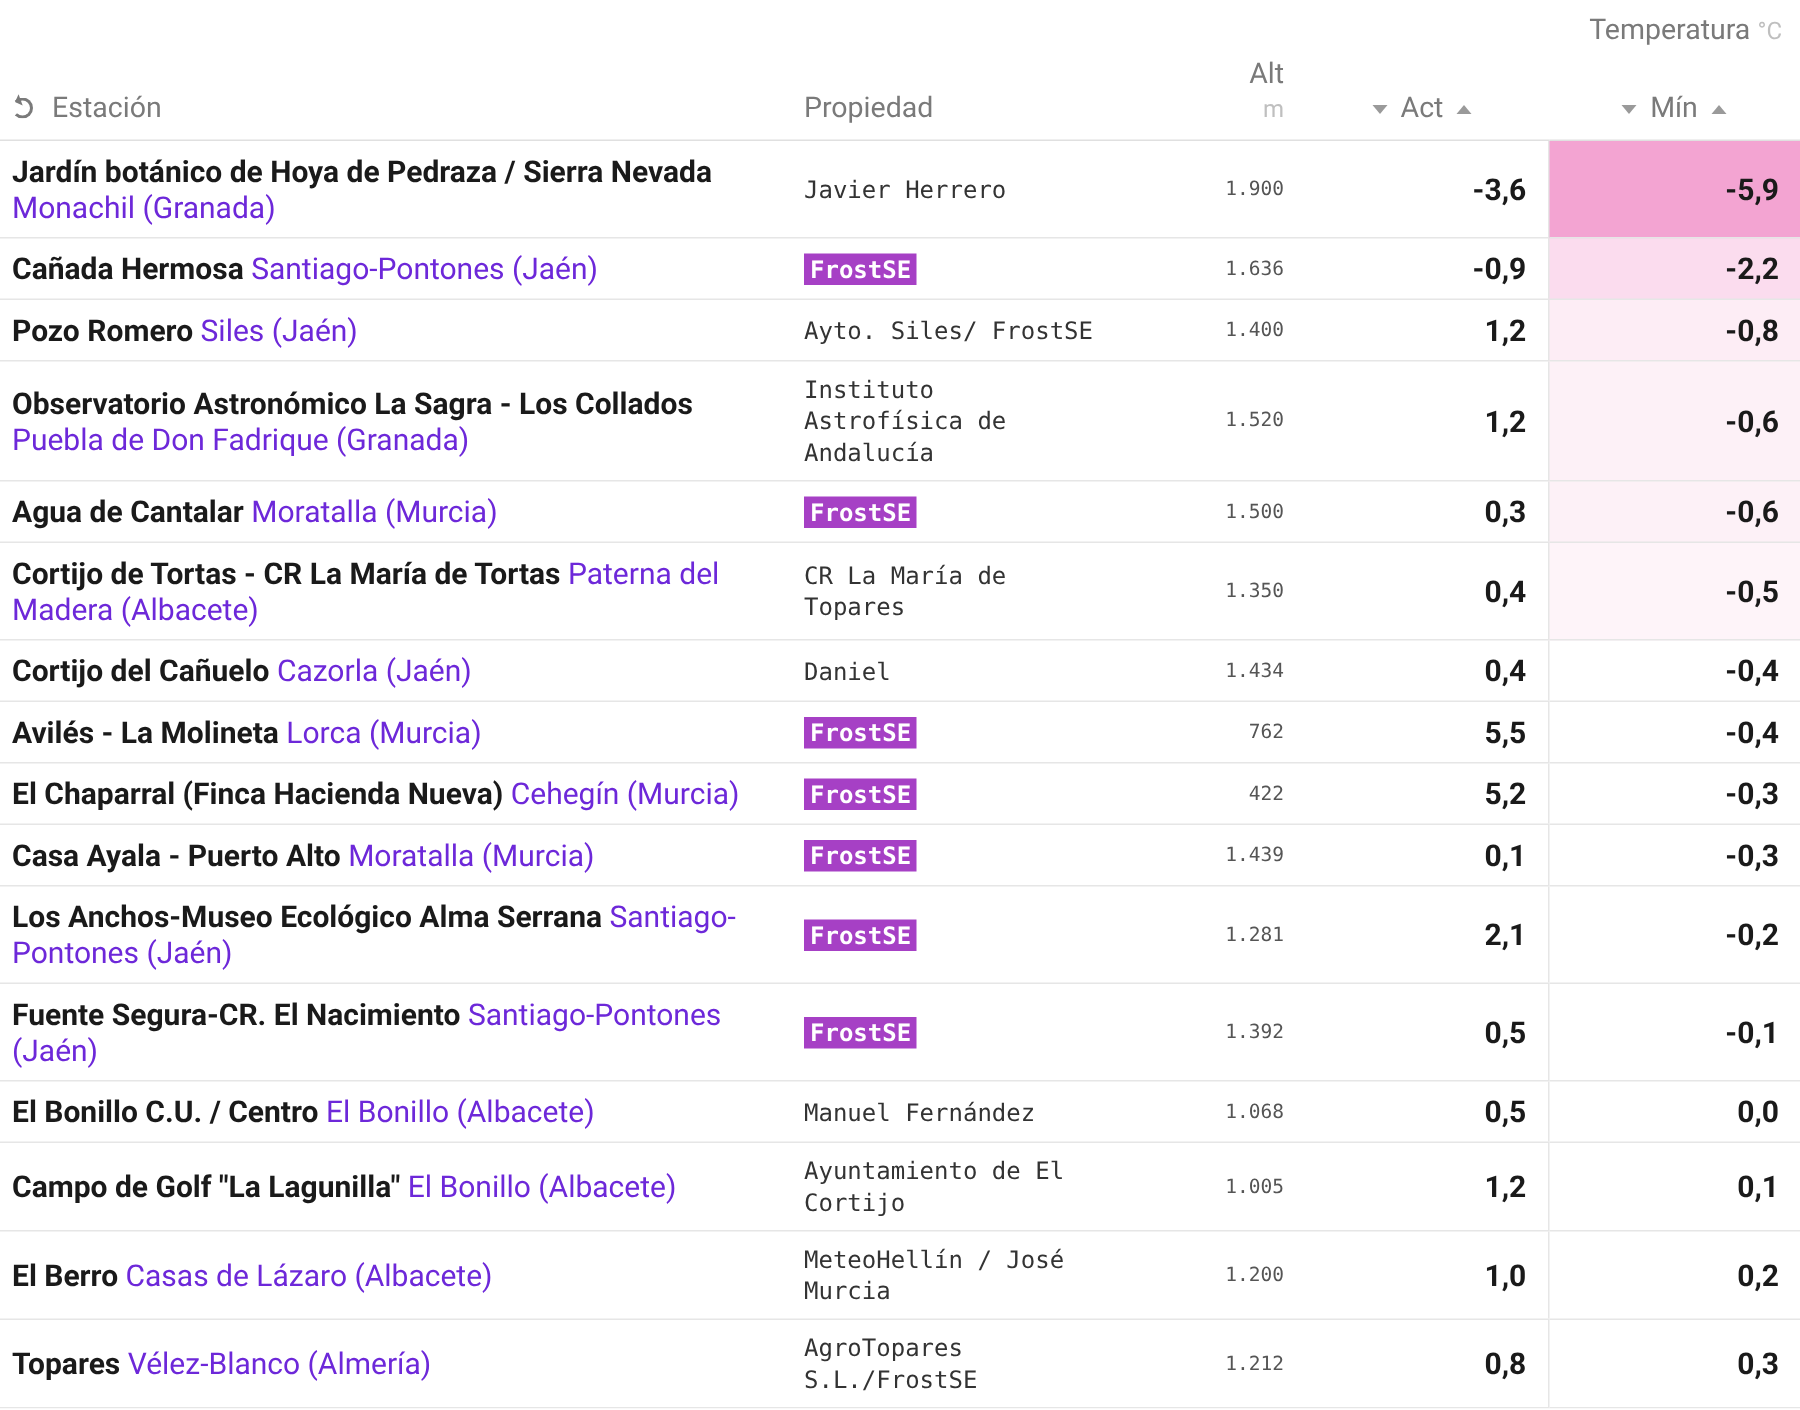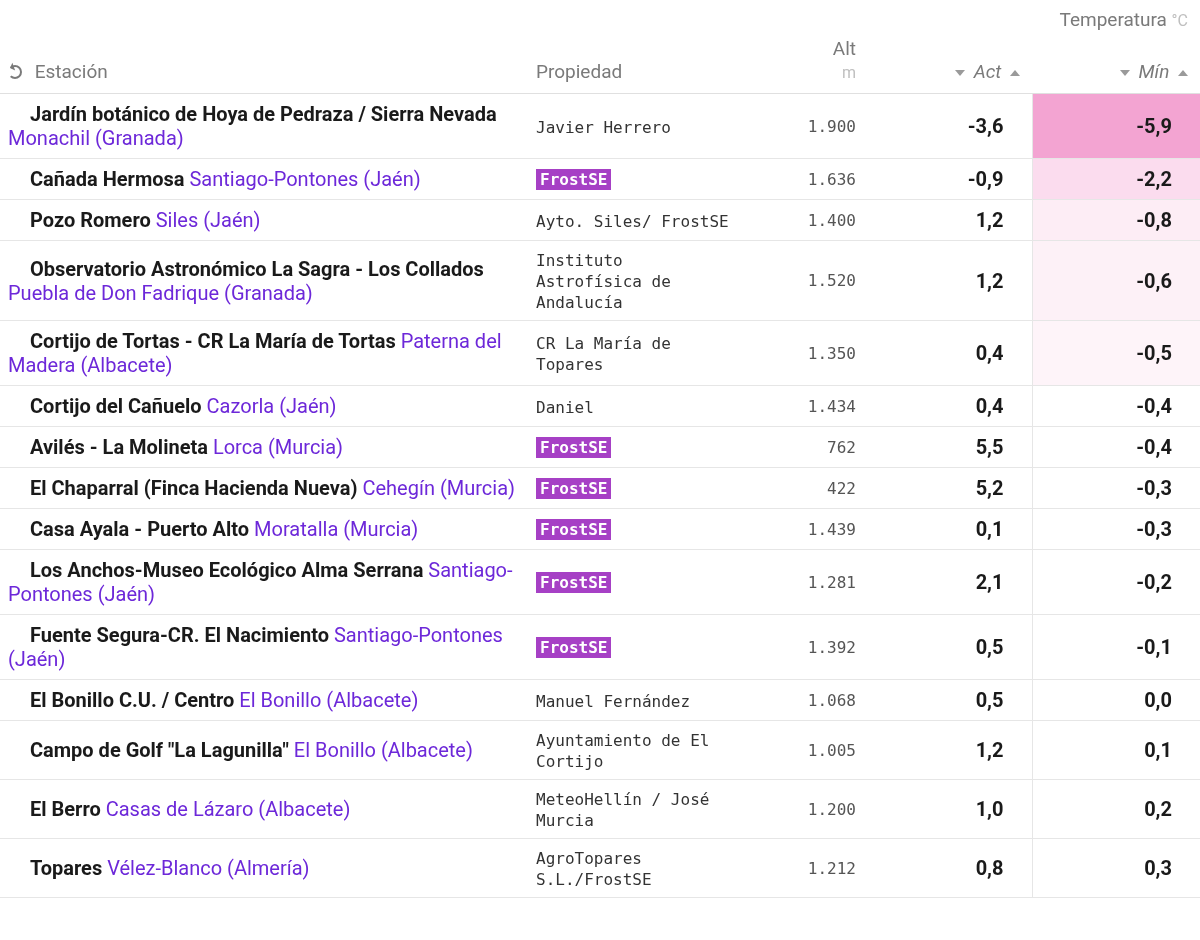--- a/index.html
+++ b/index.html
@@ -33,23 +33,22 @@
     text-align: right;
     padding-right: 12px;
     padding-top: 8px;
   }
   thead .sub-unit {
     font-size: 16px;
     color: #bfbfbf;
   }
   thead .alt-head { text-align: right; }
   .sort-col {
-    text-align: right;
+    text-align: center;
     position: relative;
-    font-style: italic;
   }
   .sort-col .main { font-size: 19px; }
   .chev-down, .chev-up {
     width: 0; height: 0; display: inline-block; vertical-align: middle;
     border-left: 5px solid transparent;
     border-right: 5px solid transparent;
   }
   .chev-down { border-top: 6px solid #9a9a9a; }
   .chev-up   { border-bottom: 6px solid #9a9a9a; }
   .chev-holder { display:inline-block; width:18px; text-align:center; }
@@ -74,48 +73,48 @@
   tbody td {
     padding: 8px 8px;
     border-bottom: 1px solid #e6e6e6;
     vertical-align: middle;
   }
   .col-est { width: 44%; }
   .col-prop{ width: 18%; }
   .col-alt { width: 10%; }
   .col-act { width: 14%; }
   .col-min { width: 14%; }
-  .station-name { font-weight: 700; font-size: 20px; margin-left: 22px; }
+  .station-name { font-weight: 700; font-size: 20px; }
   .station-loc  { font-weight: 400; font-size: 20px; color: #6d28d9; }
   .prop-text {
     font-family: ui-monospace, "SFMono-Regular", Menlo, Consolas, monospace;
     font-size: 16px;
     color: #333;
     white-space: normal;
   }
   .frost-badge {
     display: inline-block;
     background: #a640c5;
     color: #fff;
     font-family: ui-monospace, "SFMono-Regular", Menlo, Consolas, monospace;
     font-size: 16px;
     font-weight: 700;
     padding: 1px 4px;
   }
   .alt-cell {
     font-family: ui-monospace, "SFMono-Regular", Menlo, Consolas, monospace;
-    font-size: 16px;
+    font-size: 13px;
     color: #555;
     text-align: right;
   }
   .num-cell {
     text-align: right;
     font-weight: 700;
     font-size: 20px;
-    padding-right: 28px;
+    padding-right: 14px;
   }
   .min-wrap {
     border-left: 1px solid #e6e6e6;
   }
 </style>
 </head>
 <body>
 
 <table>
   <colgroup>
@@ -182,20 +181,27 @@
         <td class="num-cell min-wrap" style="background: rgb(253, 237, 245);">-0,8</td>
       </tr>
       <tr>
         <td><span class="station-name">Observatorio Astronómico La Sagra - Los Collados</span><span class="station-loc"> Puebla de Don Fadrique (Granada)</span></td>
         <td><span class="prop-text">Instituto Astrofísica de Andalucía</span></td>
         <td class="alt-cell">1.520</td>
         <td class="num-cell">1,2</td>
         <td class="num-cell min-wrap" style="background: rgb(253, 241, 247);">-0,6</td>
       </tr>
       <tr>
+        <td><span class="station-name">Agua de Cantalar</span><span class="station-loc"> Moratalla (Murcia)</span></td>
+        <td><span class="frost-badge">FrostSE</span></td>
+        <td class="alt-cell">1.500</td>
+        <td class="num-cell">0,3</td>
+        <td class="num-cell min-wrap" style="background: rgb(253, 241, 247);">-0,6</td>
+      </tr>
+      <tr>
         <td><span class="station-name">Cortijo de Tortas - CR La María de Tortas</span><span class="station-loc"> Paterna del Madera (Albacete)</span></td>
         <td><span class="prop-text">CR La María de Topares</span></td>
         <td class="alt-cell">1.350</td>
         <td class="num-cell">0,4</td>
         <td class="num-cell min-wrap" style="background: rgb(254, 244, 249);">-0,5</td>
       </tr>
       <tr>
         <td><span class="station-name">Cortijo del Cañuelo</span><span class="station-loc"> Cazorla (Jaén)</span></td>
         <td><span class="prop-text">Daniel</span></td>
         <td class="alt-cell">1.434</td>

